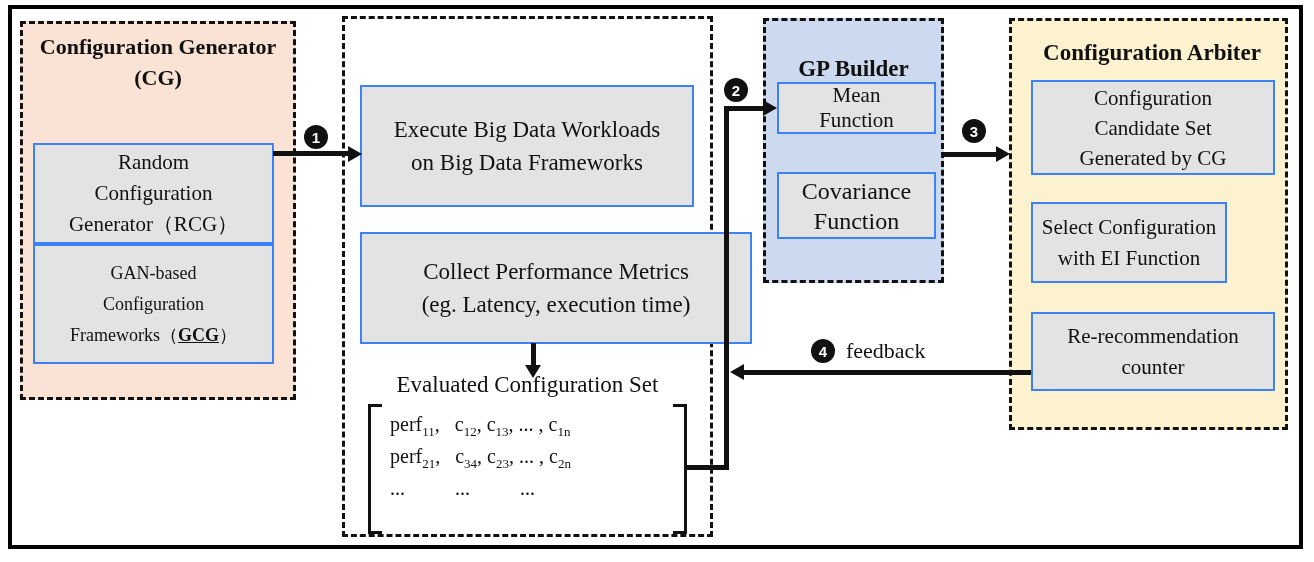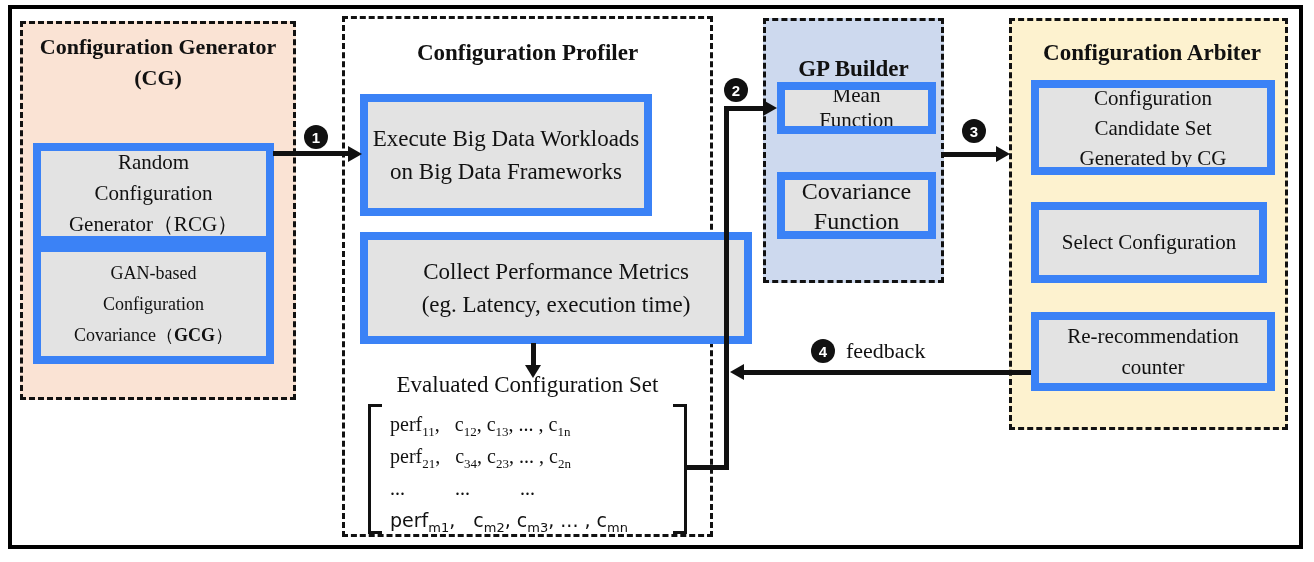--- a/index.html
+++ b/index.html
@@ -11,33 +11,33 @@
   .panel{border:3px dashed #111;z-index:1;}
   .panel-cg{left:20px;top:21px;width:276px;height:379px;background:var(--cg-bg,#fae3d4);}
   .panel-profiler{left:342px;top:16px;width:371px;height:521px;background:#fff;}
   .panel-gp{left:763px;top:18px;width:181px;height:265px;background:var(--gp-bg,#cdd9ee);}
   .panel-arbiter{left:1009px;top:18px;width:279px;height:412px;background:var(--arbiter-bg,#fdf2cf);}
   .ptitle{z-index:2;text-align:center;font-weight:bold;}
   .t-cg{left:20px;top:31px;width:276px;font-size:22px;line-height:31px;}
   .t-profiler{left:342px;top:40px;width:371px;font-size:23px;}
   .t-gp{left:763px;top:56px;width:181px;font-size:23px;}
   .t-arbiter{left:1009px;top:40px;width:286px;font-size:23px;}
-  .gbox{z-index:2;background:var(--box-bg,#e3e3e3);border:8px solid #3b82f6;
+  .gbox{z-index:2;background:var(--box-bg,#e3e3e3);border:2px solid #3b82f6;
         display:flex;flex-direction:column;justify-content:center;align-items:center;
         text-align:center;overflow:hidden;}
   .b-rcg{left:33px;top:107px;width:241px;height:101px;font-size:21px;line-height:31px;margin-top:36px;}
   .b-gcg{left:33px;top:244px;width:241px;height:120px;font-size:18px;line-height:31px;}
-  .b-execute{left:360px;top:85px;width:292px;height:122px;font-size:23px;line-height:33px;margin-top:9px;}
+  .b-execute{left:360px;top:85px;width:334px;height:122px;font-size:23px;line-height:33px;}
   .b-collect{left:360px;top:232px;width:392px;height:112px;font-size:23px;line-height:33px;}
   .b-mean{left:777px;top:82px;width:159px;height:52px;font-size:21px;line-height:25px;}
   .b-cov{left:777px;top:172px;width:159px;height:67px;font-size:24px;line-height:30px;}
   .b-arb1{left:1031px;top:80px;width:244px;height:95px;font-size:21px;line-height:30px;}
-  .b-arb2{left:1031px;top:202px;width:236px;height:81px;font-size:21px;line-height:31px;text-align:center;}
+  .b-arb2{left:1031px;top:202px;width:196px;height:81px;font-size:21px;line-height:31px;text-align:center;}
   .b-arb3{left:1031px;top:312px;width:244px;height:79px;font-size:21px;line-height:31px;}
-  .bold{font-weight:bold;}
+  .bold{font-weight:bold;text-decoration:underline;}
   .eval-label{left:342px;top:372px;width:371px;text-align:center;font-size:23px;z-index:2;}
   .bracket-l{left:368px;top:404px;width:14px;height:130px;z-index:2;
              border-left:3px solid #111;border-top:3px solid #111;border-bottom:3px solid #111;}
   .bracket-r{left:673px;top:404px;width:14px;height:130px;z-index:2;
              border-right:3px solid #111;border-top:3px solid #111;border-bottom:3px solid #111;}
   .matrix{left:390px;top:408px;width:280px;z-index:2;font-size:20px;}
   .matrix-row{line-height:32px;white-space:pre;}
   .matrix-row sub{font-size:13px;line-height:0;}
   .matrix-row.sans{font-family:"DejaVu Sans","Liberation Sans",sans-serif;font-size:19px;}
   .line{background:#111;z-index:3;}
@@ -78,43 +78,41 @@
     <div>(CG)</div>
   </div>
   <div class="abs gbox b-rcg">
     <div>Random</div>
     <div>Configuration</div>
     <div>Generator（RCG）</div>
   </div>
   <div class="abs gbox b-gcg">
     <div>GAN-based</div>
     <div>Configuration</div>
-    <div><span>Covariance（</span><span class="bold">GCG</span><span>）</span></div>
+    <div><span>Frameworks（</span><span class="bold">GCG</span><span>）</span></div>
   </div>
 
   <div class="abs panel panel-profiler"></div>
-  <div class="abs ptitle t-profiler">Configuration Profiler</div>
   <div class="abs gbox b-execute">
     <div>Execute Big Data Workloads</div>
     <div>on Big Data Frameworks</div>
   </div>
   <div class="abs gbox b-collect">
     <div>Collect Performance Metrics</div>
     <div>(eg. Latency, execution time)</div>
   </div>
   <div class="abs line adown-line"></div>
   <div class="abs head head-down adown-head"></div>
   <div class="abs eval-label">Evaluated Configuration Set</div>
   <div class="abs bracket-l"></div>
   <div class="abs bracket-r"></div>
   <div class="abs matrix">
       <div class="matrix-row">perf<sub>11</sub>,   c<sub>12</sub>, c<sub>13</sub>, ... , c<sub>1n</sub></div>
       <div class="matrix-row">perf<sub>21</sub>,   c<sub>34</sub>, c<sub>23</sub>, ... , c<sub>2n</sub></div>
       <div class="matrix-row">...          ...          ...</div>
-      <div class="matrix-row sans">perf<sub>m1</sub>,   c<sub>m2</sub>, c<sub>m3</sub>, ... , c<sub>mn</sub></div>
     </div>
 
   <div class="abs panel panel-gp"></div>
   <div class="abs ptitle t-gp">GP Builder</div>
   <div class="abs gbox b-mean">
     <div>Mean</div>
     <div>Function</div>
   </div>
   <div class="abs gbox b-cov">
     <div>Covariance</div>
@@ -123,20 +121,21 @@
 
   <div class="abs panel panel-arbiter"></div>
   <div class="abs ptitle t-arbiter">Configuration Arbiter</div>
   <div class="abs gbox b-arb1">
     <div>Configuration</div>
     <div>Candidate Set</div>
     <div>Generated by CG</div>
   </div>
   <div class="abs gbox b-arb2">
     <div>Select Configuration</div>
+    <div>with EI Function</div>
   </div>
   <div class="abs gbox b-arb3">
     <div>Re-recommendation</div>
     <div>counter</div>
   </div>
 
   <div class="abs line a1-line"></div>
   <div class="abs head head-right a1-head"></div>
   <div class="abs badge bdg1">1</div>
 

